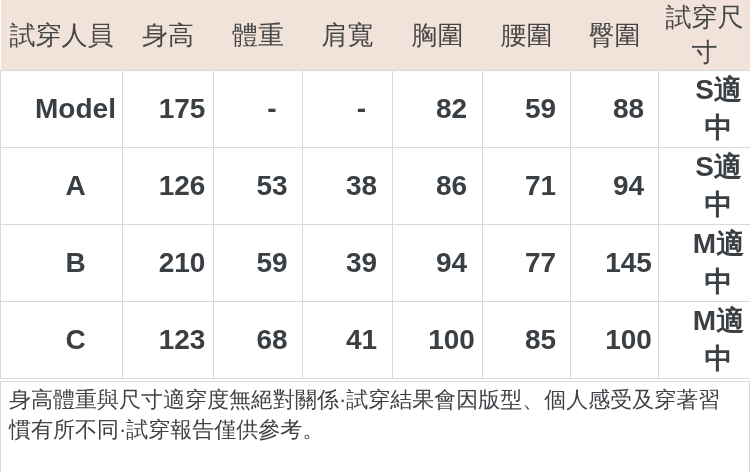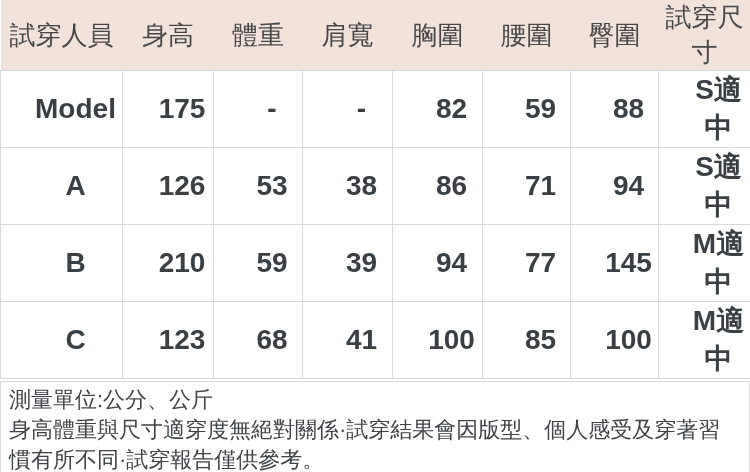--- a/index.html
+++ b/index.html
@@ -128,17 +128,16 @@
         <td>41</td>
         <td>100</td>
         <td>85</td>
         <td>100</td>
         <td>M適中</td>
       </tr>
     </tbody>
   </table>
 
   <div class="footer-box">
-    <div>測量單位:公分、公斤</div>
     <div>身高體重與尺寸適穿度無絕對關係·試穿結果會因版型、個人感受及穿著習慣有所不同·試穿報告僅供參考。</div>
   </div>
 
 </div>
 
 </body></html>

